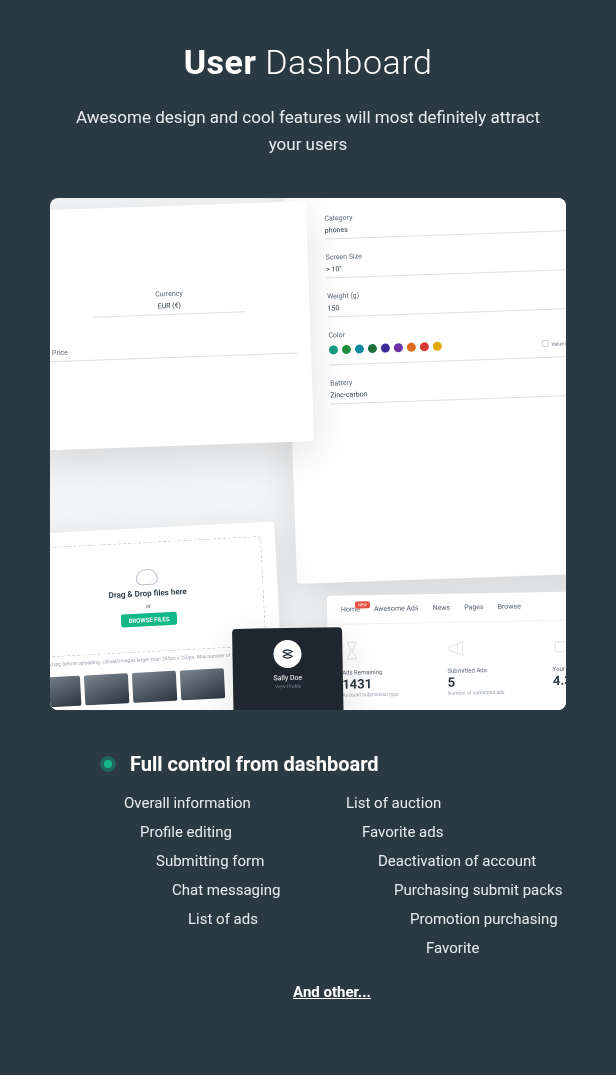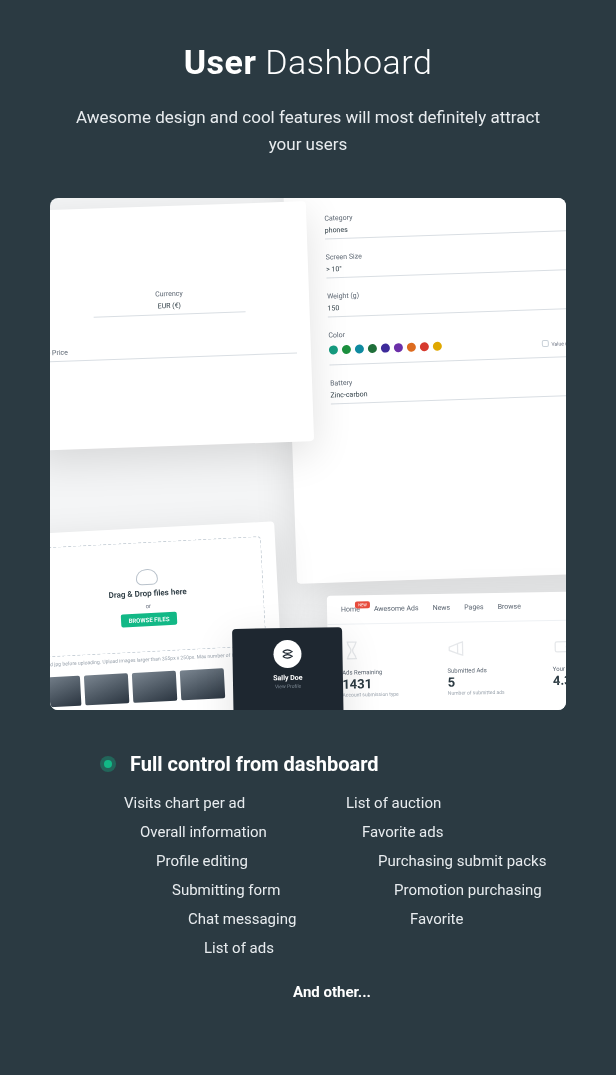--- a/index.html
+++ b/index.html
@@ -53,21 +53,21 @@
   .dropzone { border:1px dashed #c9d1d8; border-radius:4px; height:110px; display:flex; flex-direction:column; align-items:center; justify-content:center; gap:4px; }
   .cloud-icon { width:22px; height:16px; border:1.5px solid #b9c2cb; border-radius:10px 10px 6px 6px; position:relative; }
   .browse-btn { background:#12b886; color:#fff; font-size:6px; padding:3px 8px; border-radius:2px; font-weight:600; }
   .thumbs { display:flex; gap:4px; margin-top:10px; }
   .thumb { width:44px; height:30px; background:linear-gradient(160deg,#7a8590 0%,#4a5560 60%,#2b3540 100%); border-radius:2px; }
 
   
   .pane-e { top: 430px; left: 185px; width: 110px; height: 340px; background:#1e2730; transform: rotate(-1deg); color:#c9d1d8; padding:12px 0; font-size:7px;}
   .avatar-wrap { display:flex; flex-direction:column; align-items:center; margin-bottom:14px;}
   .avatar { width:28px; height:28px; border-radius:50%; background:#fff; display:flex; align-items:center; justify-content:center; color:#1e2730; font-weight:700; font-size:12px;}
-  .side-name { font-size:7px; margin-top:6px; color:#fff;font-weight:bold;}
+  .side-name { font-size:7px; margin-top:6px; color:#fff;}
   .side-sub { font-size:5px; color:#7a8590; margin-top:1px;}
   .side-section { font-size:5px; color:#5a6470; text-transform:uppercase; padding:6px 12px 2px; letter-spacing:0.5px;}
 
   
   .pane-f { top: 395px; left: 280px; width: 330px; height: 370px; transform: rotate(-1deg); padding:0; }
   .topnav { display:flex; gap:14px; padding:10px 14px; font-size:7px; color:#5a6470; border-bottom:1px solid #eef1f4;}
   .topnav .nav-item { position:relative; }
   .badge { position:absolute; top:-4px; right:-10px; background:#e74c3c; color:#fff; font-size:4px; padding:1px 3px; border-radius:2px;}
   .stats-row { display:flex; gap:14px; padding:14px;}
   .stat-card { flex:1; }
@@ -93,21 +93,21 @@
   .feat-col .feat-item:nth-child(4){ padding-left:76px;}
   .feat-col .feat-item:nth-child(5){ padding-left:92px;}
   .feat-col .feat-item:nth-child(6){ padding-left:108px;}
   .feat-col.right .feat-item:nth-child(1){ padding-left:4px;}
   .feat-col.right .feat-item:nth-child(2){ padding-left:20px;}
   .feat-col.right .feat-item:nth-child(3){ padding-left:36px;}
   .feat-col.right .feat-item:nth-child(4){ padding-left:52px;}
   .feat-col.right .feat-item:nth-child(5){ padding-left:68px;}
   .feat-col.right .feat-item:nth-child(6){ padding-left:84px;}
 
-  .and-other { text-align:center; font-size:15px; font-weight:700; margin-top:26px; color:#fff;}
+  .and-other { text-align:center; font-size:15px; font-weight:700; margin-top:26px; color:#fff;text-decoration:underline;}
 </style>
 </head>
 <body>
 
 <div class="header">
   <h1 class="title">
     <span class="bold">User</span>
     <span>Dashboard</span>
   </h1>
   <p class="subtitle">Awesome design and cool features will most definitely attract your users</p>
@@ -234,29 +234,29 @@
 
 <div class="features">
   <div class="feat-head">
     <span class="dot-outer">
         <span class="dot-inner"></span>
       </span>
     <span class="feat-title">Full control from dashboard</span>
   </div>
   <div class="feat-grid">
     <div class="feat-col">
-      <div class="feat-item">Visits chart per ad</div>
       <div class="feat-item">Overall information</div>
       <div class="feat-item">Profile editing</div>
       <div class="feat-item">Submitting form</div>
       <div class="feat-item">Chat messaging</div>
       <div class="feat-item">List of ads</div>
     </div>
     <div class="feat-col right">
       <div class="feat-item">List of auction</div>
       <div class="feat-item">Favorite ads</div>
+      <div class="feat-item">Deactivation of account</div>
       <div class="feat-item">Purchasing submit packs</div>
       <div class="feat-item">Promotion purchasing</div>
       <div class="feat-item">Favorite</div>
     </div>
   </div>
   <div class="and-other">And other...</div>
 </div>
 
 </body></html>

